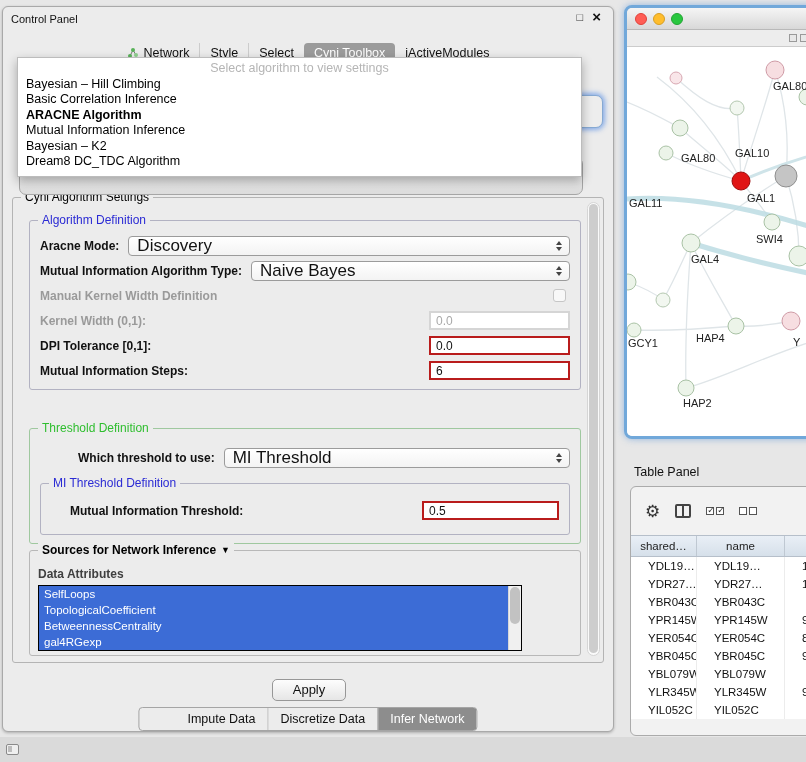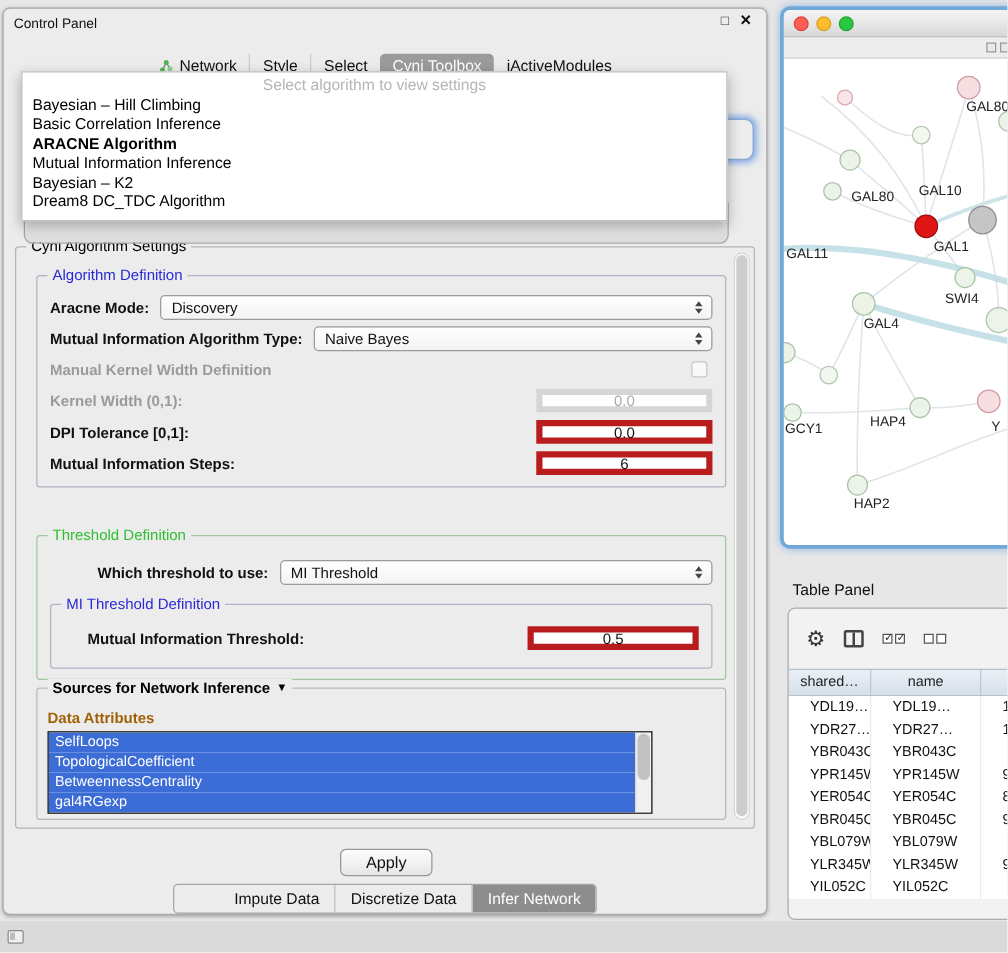--- a/index.html
+++ b/index.html
@@ -56,46 +56,46 @@
   .vscroll .vthumb { position:absolute; left:1px; right:1px; top:1px; bottom:2px;
                      background:#cdcdcd; border-radius:6px; }
 
   .algdef { position:absolute; left:16px; top:22px; width:552px; height:170px;
             border:1px solid #b2b2c2; border-radius:3px; padding-top:12px; }
   .frow { display:flex; align-items:center; height:25px; padding:0 10px; font-size:12px; }
   .flabel { font-weight:bold; color:#111; white-space:nowrap; }
   .flabel.disabled { color:#9a9a9a; }
   .combo { flex:1; margin-left:9px; height:20px; background:linear-gradient(#ffffff,#f3f3f3);
            border:1px solid #9b9b9b; border-radius:4px; display:flex; align-items:center;
-           padding:0 5px 0 8px; font-size:12px; color:#111; }
+           padding:0 5px 0 8px; font-size:17px; color:#111; }
   .combo-value { flex:1; }
   .stepper { display:flex; flex-direction:column; align-items:center; gap:2px; width:10px; }
   .tu { width:0; height:0; border-left:3.5px solid transparent; border-right:3.5px solid transparent; border-bottom:4px solid #444; }
   .td { width:0; height:0; border-left:3.5px solid transparent; border-right:3.5px solid transparent; border-top:4px solid #444; }
   .checkbox { margin-left:auto; margin-right:4px; width:13px; height:13px;
               border:1px solid #c6c6c6; border-radius:3px; background:#f8f8f8; }
-  .field { margin-left:auto; width:141px; height:19px; background:#fff; border:5px solid #b91c1c;
-           display:flex; align-items:center; justify-content:center; padding:0 5px; font-size:12px; color:#111; }
+  .field { margin-left:auto; width:141px; height:19px; background:#fff; border:2px solid #b91c1c;
+           display:flex; align-items:center; justify-content:flex-start; padding:0 5px; font-size:12px; color:#111; }
   .field.disabled { border-color:#d5d5d5; color:#a9a9a9; }
 
   .hub-row { position:absolute; left:24px; top:202px; display:flex; align-items:center; gap:7px;
              font-size:12px; }
   .hub-row .arr { font-size:11px; color:#000; }
 
   .threshold-group { position:absolute; left:16px; top:230px; width:552px; height:116px;
                      border:1px solid #9fc89f; border-radius:3px; }
   .frow.indent { margin-top:16px; padding-left:48px; }
   .mi-group { position:absolute; left:10px; top:54px; width:530px; height:52px;
               border:1px solid #b2b2c2; border-radius:3px;padding-left:19px; }
   .mi-group .frow { margin-top:14px; }
   .mi-group .field { width:137px; }
 
   .sources-group { position:absolute; left:16px; top:352px; width:552px; height:106px;
                    border:1px solid #b8b8b8; border-radius:3px; }
-  .da-label { position:absolute; left:8px; top:16px; font-size:12px; font-weight:bold; color:#a16207; }
+  .da-label { position:absolute; left:8px; top:16px; font-size:12px; font-weight:bold; color:#404040; }
   .attr-list { position:absolute; left:8px; top:34px; width:484px; height:66px;
                background:#fff; border:1px solid #000000; overflow:hidden; }
   .attr-item { height:16px; line-height:16px; background:#3c6cd6; color:#fff;
                font-size:11.5px; padding:0 5px; margin-right:13px; white-space:nowrap; }
   .list-scroll { position:absolute; right:0; top:0; bottom:0; width:13px; background:#f0f0f0;
                  border-left:1px solid #d8d8d8; }
   .list-scroll .vthumb { position:absolute; left:1px; right:1px; top:1px; height:58%;
                          background:#c2c2c2; border-radius:5px; }
 
   .apply-btn { position:absolute; left:269px; top:672px; width:74px; height:22px;

